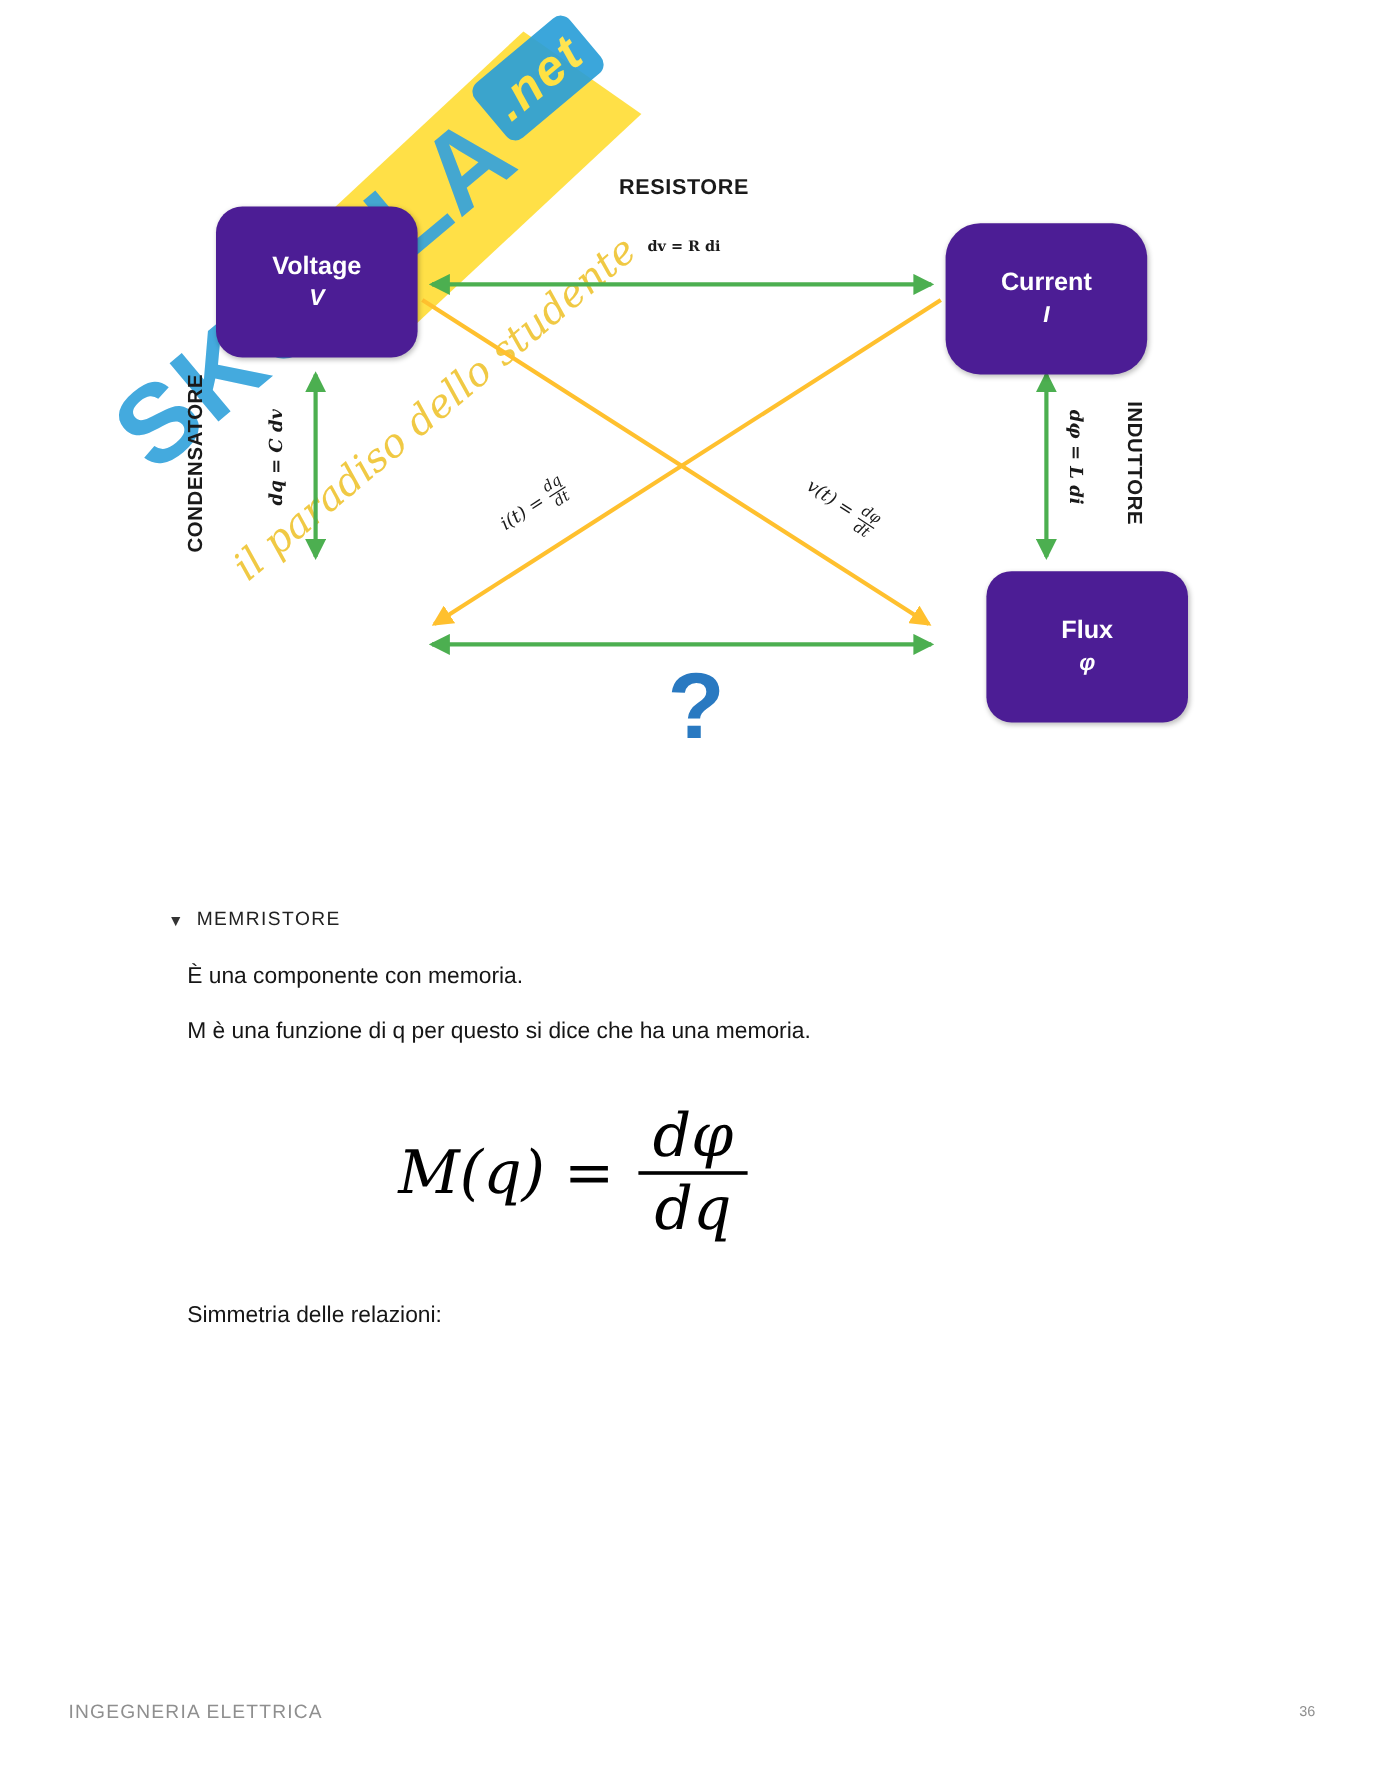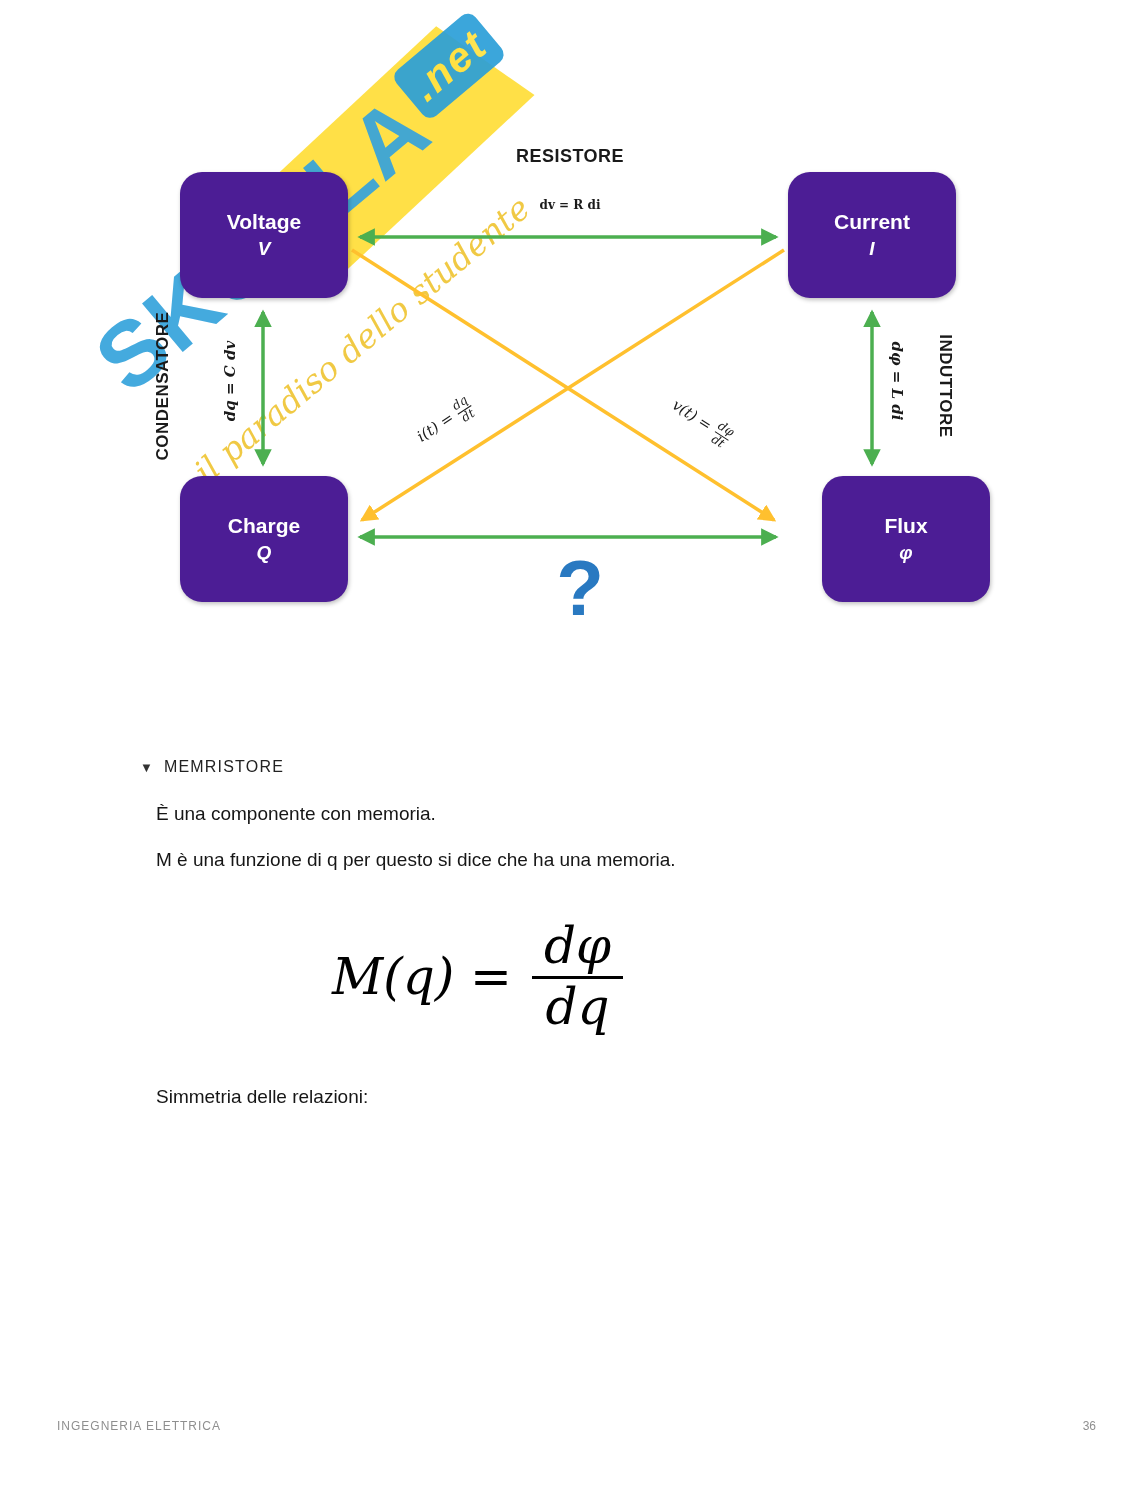--- a/index.html
+++ b/index.html
@@ -45,21 +45,21 @@
   .node{
     position:absolute;width:168px;height:126px;
     background:#4c1d95;border-radius:22px;
     box-shadow:1px 2px 4px rgba(0,0,0,.25);
     display:flex;flex-direction:column;align-items:center;justify-content:center;
     color:#fff;
   }
   .node .nlabel{font-size:21px;font-weight:700;line-height:1.35;}
   .node .nsym{font-size:19px;font-style:italic;font-weight:700;line-height:1.3;}
   .node-voltage{left:180px;top:172px;}
-  .node-current{left:788px;top:172px;}
+  .node-current{left:788px;top:186px;border-radius:29px;}
   .node-charge{left:180px;top:476px;}
   .node-flux{left:822px;top:476px;border-radius:21px;}
 
   .lab{position:absolute;text-align:center;color:#1a1a1a;}
   .lab-resistore{left:470px;top:146px;width:200px;font-size:18px;font-weight:700;letter-spacing:.5px;}
   .lab-dv{left:470px;top:198px;width:200px;font-family:"DejaVu Serif",serif;font-weight:700;font-size:12px;}
   .lab-condensatore{left:63px;top:376px;width:200px;transform:rotate(-90deg);font-size:17px;font-weight:700;letter-spacing:.5px;}
   .lab-dq{left:130px;top:372px;width:200px;transform:rotate(-90deg);font-family:"DejaVu Serif",serif;font-style:italic;font-weight:700;font-size:15px;}
   .lab-induttore{left:845px;top:376px;width:200px;transform:rotate(90deg);font-size:17px;font-weight:700;letter-spacing:.5px;}
   .lab-dphi{left:797px;top:372px;width:200px;transform:rotate(90deg);font-family:"DejaVu Serif",serif;font-style:italic;font-weight:700;font-size:15px;}
@@ -91,21 +91,21 @@
     position:absolute;left:0;top:918px;width:955px;
     display:flex;justify-content:center;align-items:center;gap:20px;
     font-family:"DejaVu Serif",serif;font-style:italic;
     font-size:50px;color:#000;
   }
   .bfrac{display:inline-flex;flex-direction:column;text-align:center;line-height:1.15;}
   .bfrac .den{border-top:3px solid #000;}
   .bfrac .num,.bfrac .den{padding:0 12px;}
 
   
-  .footer-left{position:absolute;left:57px;top:1419px;font-size:12px;color:#8f8f8f;letter-spacing:1px;}
+  .footer-left{position:absolute;left:57px;top:1419px;font-size:16px;color:#8f8f8f;letter-spacing:1px;}
   .footer-page{position:absolute;right:52px;top:1419px;font-size:12px;color:#8f8f8f;}
 </style>
 </head>
 <body>
 
 <div class="page">
 
   <div class="watermark">
     <div class="wm-band"></div>
     <div class="wm-brand"><span>SKUOLA</span><span class="wm-net">.net</span></div>
@@ -133,24 +133,20 @@
       <line x1="360" y1="537" x2="776" y2="537" stroke="#4CAF50" stroke-width="3.5" marker-start="url(#mg)" marker-end="url(#mg)"></line>
     </svg>
 
     <div class="node node-voltage">
       <div class="nlabel">Voltage</div>
       <div class="nsym">V</div>
     </div>
     <div class="node node-current">
       <div class="nlabel">Current</div>
       <div class="nsym">I</div>
-    </div>
-    <div class="node node-charge">
-      <div class="nlabel">Charge</div>
-      <div class="nsym">Q</div>
     </div>
     <div class="node node-flux">
       <div class="nlabel">Flux</div>
       <div class="nsym">φ</div>
     </div>
 
     <div class="lab lab-resistore">RESISTORE</div>
     <div class="lab lab-dv">dv = R di</div>
 
     <div class="lab lab-condensatore">CONDENSATORE</div>

